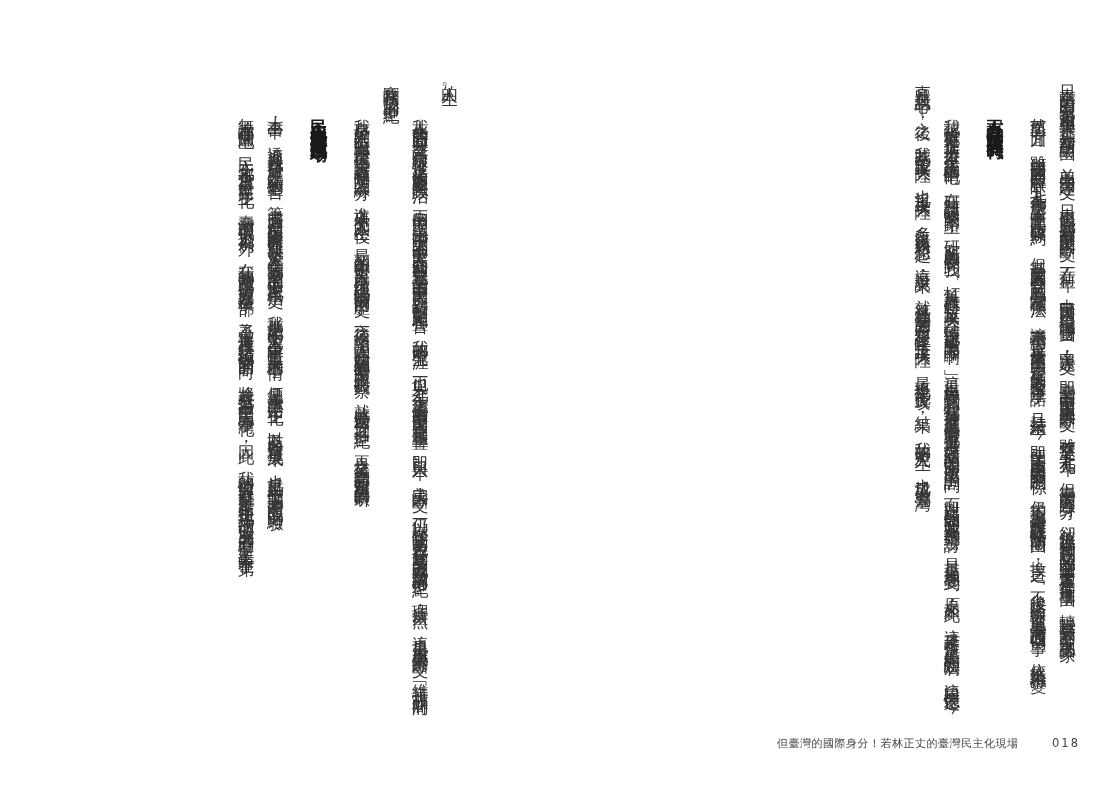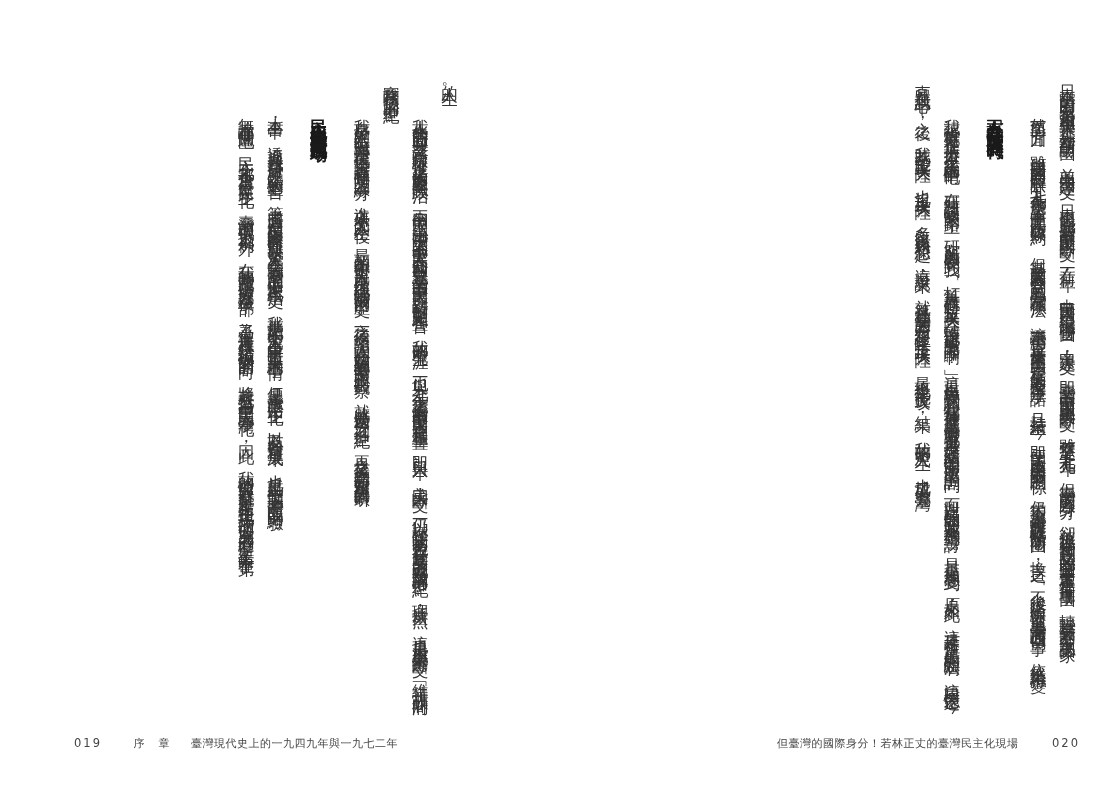--- a/index.html
+++ b/index.html
@@ -80,33 +80,28 @@
 
   <div class="page page-left">
     <div class="text-block">
       <p class="para">的人生。</p>
       <p class="para indent">我人生的時間與「艾奇遜防線」推進之後的東亞國際政治、兩個中國（統治中國大陸的中華人民共和國與立足臺灣的中華民國）對峙的歷史相疊合；我的研究生涯，也與一九七二年之後臺灣的中華民國進程相重疊，即與日本、美國斷交，仍以一種曖昧的角色存在於美國的戰略邊緣的半世紀。理所當然，這也是日本與臺灣斷交，維持「非政府間實務關係」的半世紀。</p>
       <p class="para indent">我自身的人生時光與臺灣現代史帶著這種時間上的緣分。進入研究的人生後，最初的十年研究日本殖民地統治時期的歷史，之後便一頭陷入正開始啟動的臺灣民主政治觀察，就此度過四分之一個世紀，再之後又重新開始對歷史的鑽研。</p>
       <h2 class="heading">民主化與中華民國臺灣化的現場</h2>
       <p class="para indent">本書中，透過與我自身研究上體驗的重合，筆者將回顧這種因緣際會而與我研究人生疊合的臺灣的半個世紀政治史。我半世紀的研究人生中目睹最重大的事情，便是臺灣政治民主化，以及面對這種成果，也就是民主體制下臺灣面臨的考驗。</p>
       <p class="para indent">無論在哪個地區，民主化都不會只停留在民主化，臺灣的現代史也不例外。在我的臺灣政治研究經歷後半部，為了掌握這種政治結構改變的面向，將其概括為「中華民國臺灣化」。因此，我的述懷與觀察就是走在民主化現場的一個研究者的經歷（主要集中在第Ｉ</p>
     </div>
-    <div class="footer">
-      <span class="num">019</span>
-      <span class="chapter">序章</span>
-      <span class="chapter-title">臺灣現代史上的一九四九年與一九七二年</span>
-    </div>
   </div>
 
   <div class="page page-right">
     <div class="text-block">
       <p class="para">日本當時的田中角榮首相與大平正芳外相前訪中國，並與中國建交，日本也因此與臺灣的中華民國斷交。在前一年，中華民國已經退出聯合國。中美建交，即臺灣的中華民國與美國斷交，雖然遲至一九七九年，但臺灣的國際身分，卻被迫從聯合國創立時的聯合國安全理事會常任理事國，轉變為特異的不被承認國家。</p>
       <p class="para indent">然而另一方面，雖與美國的同盟解除（一九七九年底廢止《中美共同防禦條約》），但基於美國國會制定的《臺灣關係法》，讓臺灣仍一直接受來自美國一定程度的安全保障承諾，且持續至今。即便美國改善與中國的關係，仍舊不讓臺灣脫離戰略性防衛圈，換言之，「不後退防衛線」前進至臺灣海峽西側一事，依然維持不變。</p>
       <h2 class="heading">有人勸我「反攻大陸」的時代</h2>
       <p class="para indent">我記得大概是在進入博士班不久後的事情吧。在研討課後回家的路上，研究所的學長問我，「打算大概何時『反攻大陸』（轉換跑道研究中國）啊？」這是出自於學長關心我這個連什麼是臺灣研究都還摸不著頭緒的學弟而做出的詢問。面對這樣的問題我並不感到驚訝，只是更加感受到：原來如此，這才是社會上一般的想法啊。這段回憶迄今一直留在我心中。之後，我既不能反攻大陸，也沒反攻大陸。多年以後忽然想起，這麼說來，就算逃往臺灣的蔣介石終生疾呼「反攻大陸」，最終也未能反攻。結果，我的研究人生，也成了研究臺灣</p>
     </div>
     <div class="footer">
       <span class="book-title">但臺灣的國際身分！若林正丈的臺灣民主化現場</span>
-      <span class="num">020</span>
+      <span class="num">018</span>
     </div>
   </div>
 
 </div>
 
 </body></html>

